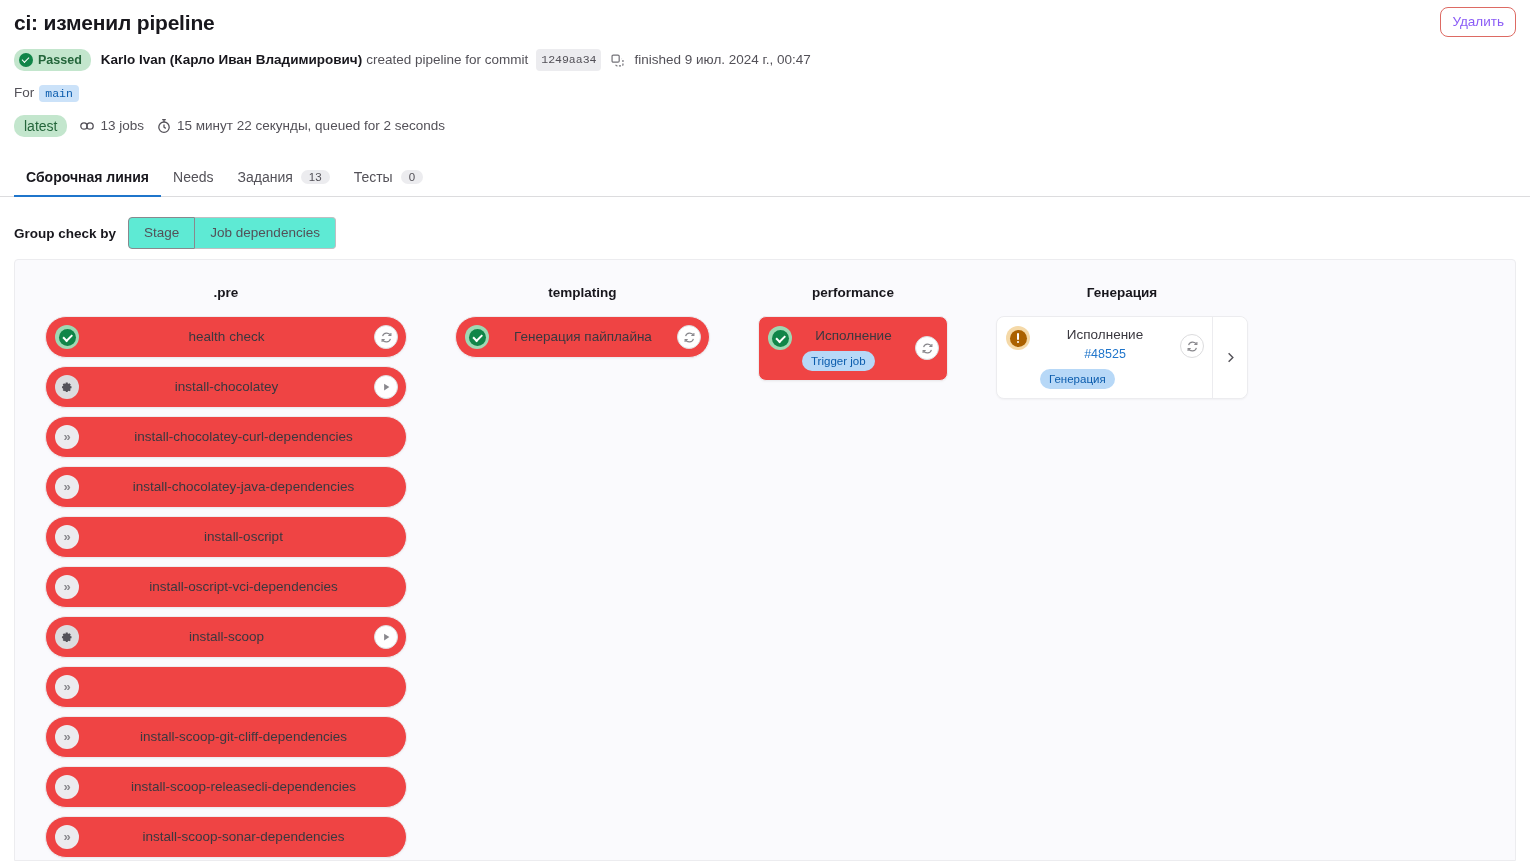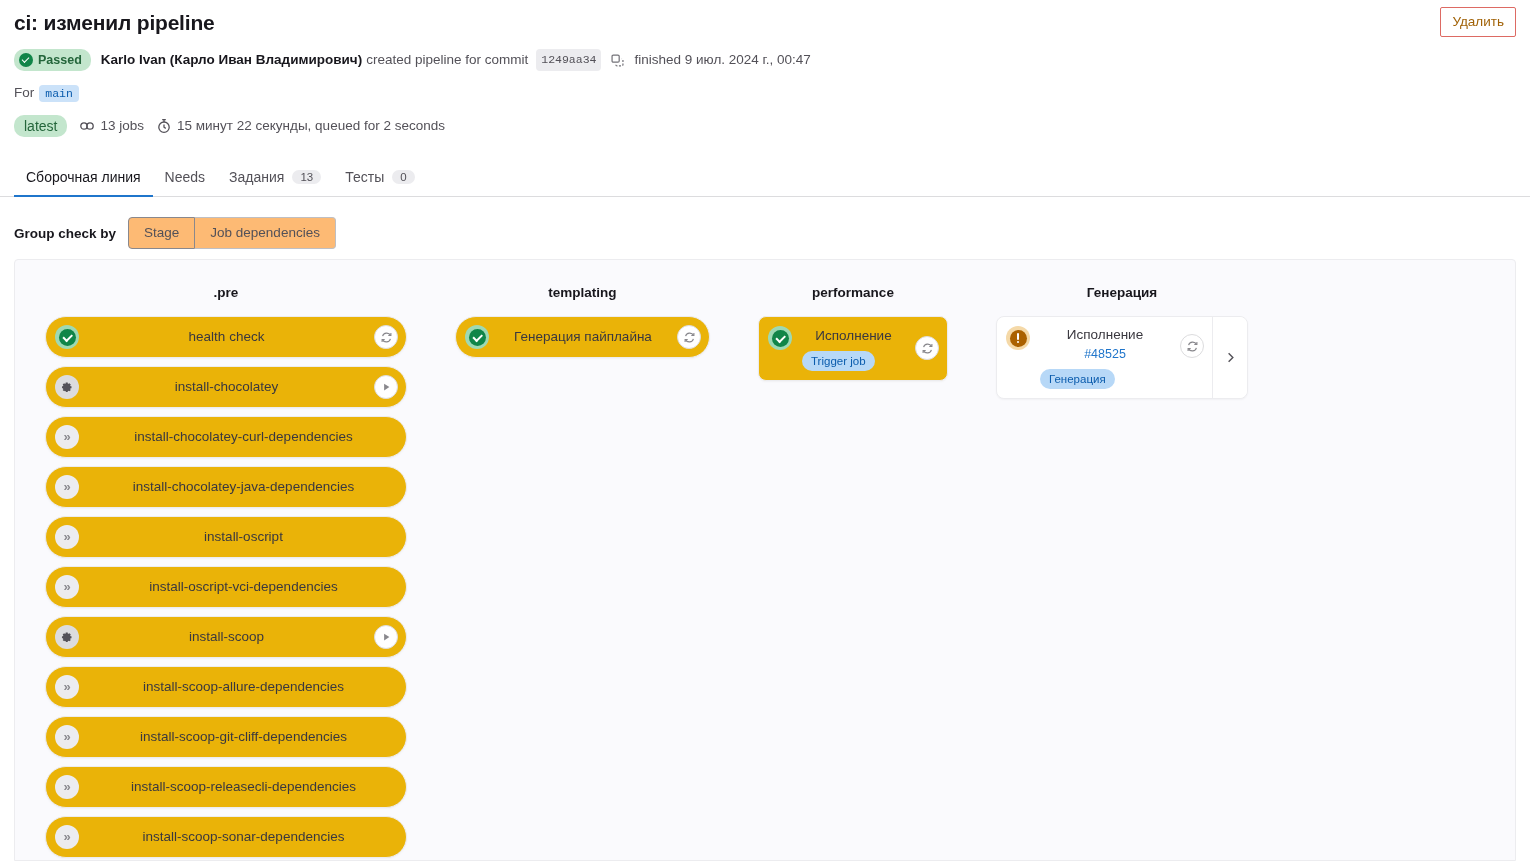--- a/index.html
+++ b/index.html
@@ -10,23 +10,23 @@
     color: #3a383f;
     overflow: hidden;
   }
   .page { position: relative; width: 1530px; height: 861px; }
 
   
   .header { padding: 0 14px; }
   .title-row { display: flex; align-items: flex-end; justify-content: space-between; padding-top: 5px; }
   .pipeline-title { font-size: 21px; font-weight: 700; color: #18171d; letter-spacing: -0.2px; line-height: 28px; }
   .delete-btn {
-    border: 1px solid #dd6a63; color: #a16207; background: #fff;
+    border: 1px solid #dd6a63; color: #8b5cf6; background: #fff;
     font-size: 13.5px; font-family: inherit; line-height: 16px;
-    padding: 6px 11px; border-radius: 2px; cursor: pointer; white-space: nowrap;
+    padding: 6px 11px; border-radius: 8px; cursor: pointer; white-space: nowrap;
     margin-top: 2px;
   }
 
   .meta-row { display: flex; align-items: center; flex-wrap: wrap; gap: 0; margin-top: 12px; font-size: 13.5px; color: #535158; line-height: 18px; }
   .status-badge {
     display: inline-flex; align-items: center; gap: 5px;
     background: #c3e6cd; color: #24663b; border-radius: 10px;
     padding: 2px 9px 2px 5px; font-size: 12.5px; font-weight: 700; margin-right: 10px;
   }
   .ci-circle { width: 14px; height: 14px; border-radius: 50%; display: inline-block; position: relative; flex: 0 0 auto; }
@@ -55,50 +55,50 @@
   .stat-icon { display: inline-flex; align-items: center; color: #535158; margin-right: 5px; }
   .stat-item { display: inline-flex; align-items: center; margin-right: 12px; }
 
   
   .tabs { display: flex; align-items: flex-end; gap: 0; margin-top: 26px; padding: 0 14px; border-bottom: 1px solid #dcdcde; }
   .tab {
     display: flex; align-items: center; gap: 8px; padding: 6px 12px 11px 12px;
     font-size: 14px; color: #535158; cursor: pointer; position: relative; background: none; border: none;
     font-family: inherit;
   }
-  .tab.active { color: #18171d; font-weight: 400; }
+  .tab.active { color: #18171d; font-weight: 700; }
   .tab.active::after { content: ""; position: absolute; left: 0; right: 0; bottom: -1px; height: 2px; background: #1f75cb; }
   .tab-badge { background: #ececef; color: #535158; border-radius: 10px; font-size: 11.5px; padding: 1px 8px; font-weight: 400; }
 
   
   .group-bar { display: flex; align-items: center; gap: 12px; padding: 20px 14px 0 14px; }
   .group-label { font-size: 13.5px; font-weight: 700; color: #18171d; }
   .seg-group { display: flex; }
   .seg {
-    font-size: 13.5px; font-family: inherit; background: #fdba74; color: #535158;
+    font-size: 13.5px; font-family: inherit; background: #5eead4; color: #535158;
     border: 1px solid #bfbfc3; padding: 6px 15px; cursor: pointer; line-height: 18px;
   }
   .seg:first-child { border-radius: 4px 0 0 4px; }
   .seg:last-child { border-radius: 0 4px 4px 0; border-left: none; }
   .seg.selected { border-color: #89888d; color: #535158; position: relative; z-index: 2; }
 
   
   .graph-panel {
     position: absolute; left: 14px; top: 259px; width: 1502px; height: 602px;
     background: #fafafd; border: 1px solid #ececef; border-radius: 4px 4px 0 0;
     overflow: hidden;
   }
   .stages { display: flex; align-items: flex-start; padding: 24px 0 0 0; text-align: center; }
   .stage-col { padding: 0 18px 0 30px; flex: 0 0 auto; }
   .stage-title { font-size: 13.5px; font-weight: 700; color: #18171d; margin-bottom: 14px; line-height: 18px; }
   .jobs { display: flex; flex-direction: column; gap: 8px; }
 
   .job-card {
     display: flex; align-items: center; gap: 10px;
-    background: #eab308; border: 1px solid #ececef; border-radius: 22px;
+    background: #ef4444; border: 1px solid #ececef; border-radius: 22px;
     padding: 8px 8px 8px 9px; width: 362px; cursor: pointer;
     box-shadow: 0 1px 2px rgba(0,0,0,0.04);
   }
   .job-card.narrow { width: 255px; }
   .job-name { font-size: 13.5px; color: #3a383f; flex: 1 1 auto; line-height: 20px; white-space: nowrap; }
 
   
   .st {
     width: 24px; height: 24px; border-radius: 50%; flex: 0 0 auto;
     display: inline-flex; align-items: center; justify-content: center; position: relative;
@@ -310,21 +310,20 @@
               <svg width="12" height="12" viewBox="0 0 16 16" fill="currentColor">
                   <path d="M5.5 3.5l7 4.5-7 4.5z"></path>
                 </svg>
             </button>
           </div>
 
           <div class="job-card">
             <span class="st skipped">
                 <span>»</span>
               </span>
-            <span class="job-name">install-scoop-allure-dependencies</span>
           </div>
 
           <div class="job-card">
             <span class="st skipped">
                 <span>»</span>
               </span>
             <span class="job-name">install-scoop-git-cliff-dependencies</span>
           </div>
 
           <div class="job-card">

